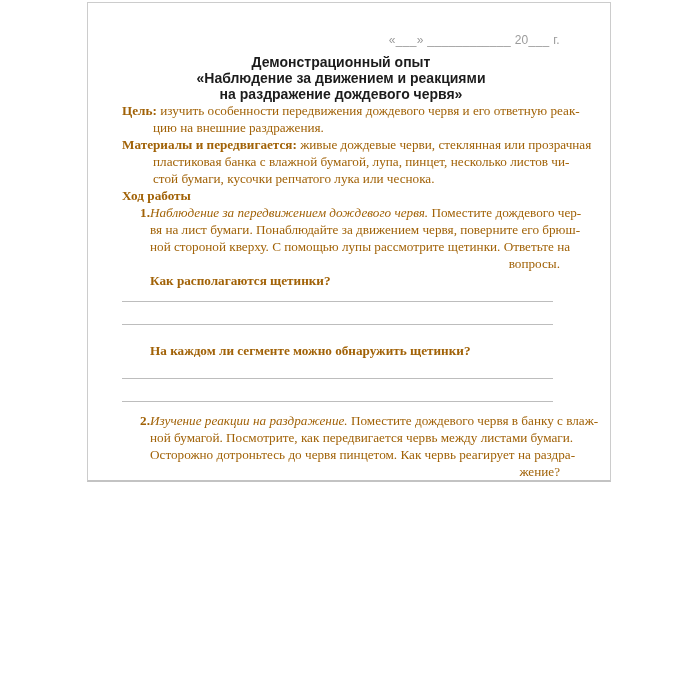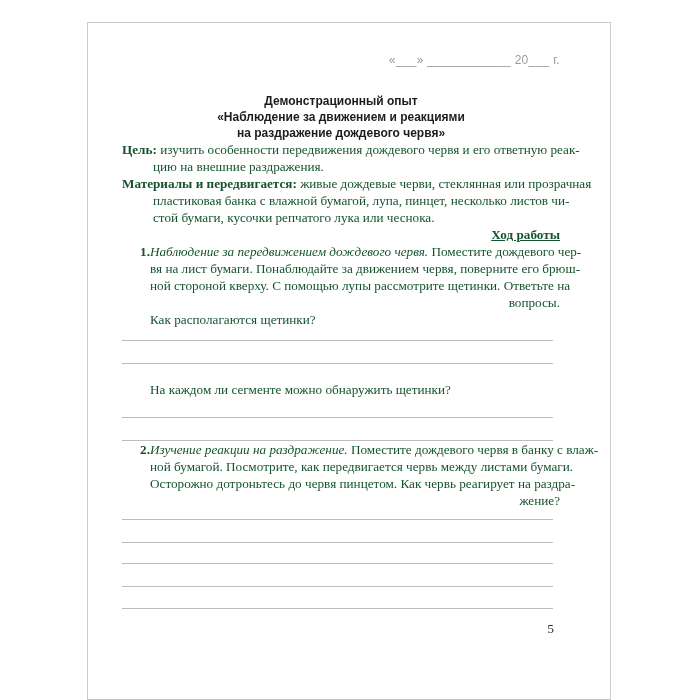--- a/index.html
+++ b/index.html
@@ -1,44 +1,44 @@
 <!DOCTYPE html>
 <html><head>
 <meta charset="utf-8">
 <style>
   html,body{margin:0;padding:0;}
   body{
     width:700px;height:700px;background:#ffffff;position:relative;
     font-family:"Liberation Serif", serif;
   }
   .sheet{
-    position:absolute;left:87px;top:22px;width:524px;height:679px;
+    position:absolute;left:87px;top:2px;width:524px;height:480px;
     background:#fff;border:1px solid #cccccc;border-bottom:2px solid #c3c3c3;
     box-sizing:border-box;padding:30px 50px 0 34px;overflow:hidden;
   }
   .date-row{
     height:14px;text-align:right;
     font-family:"Liberation Sans", sans-serif;font-size:12px;line-height:14px;
     color:#9b9b9b;letter-spacing:.3px;white-space:pre;
   }
   .title{
-    margin-top:26px;text-align:center;
+    margin-top:7px;text-align:center;
     font-family:"Liberation Sans", sans-serif;font-weight:bold;
-    font-size:12px;line-height:16px;color:#1c1c1c;white-space:pre;
+    font-size:14px;line-height:16px;color:#1c1c1c;white-space:pre;
   }
   .para{
-    font-size:13.2px;line-height:17px;color:#14532d;white-space:pre;
+    font-size:13.2px;line-height:17px;color:#a16207;white-space:pre;
   }
   .hang{padding-left:31px;text-indent:-31px;}
   .lbl{font-weight:bold;}
-  .hod{text-align:right;font-weight:bold;text-decoration:underline;}
+  .hod{text-align:left;font-weight:bold;}
   .step{padding-left:28px;text-indent:-28px;text-align:right;}
   .num{display:inline-block;width:28px;font-weight:bold;text-indent:0;}
   .lead{font-style:italic;}
-  .question{margin-left:28px;}
+  .question{margin-left:28px;font-weight:bold;}
   .rule{border-bottom:1px solid #bdbdbd;margin-right:7px;}
   .indent{text-indent:26px;}
   .pageno{
     margin-top:12px;height:17px;text-align:right;margin-right:6px;
     font-size:13.5px;color:#333;
   }
 </style>
 </head>
 <body>
 
@@ -65,21 +65,21 @@
 вопросы.</span></div>
 
   <div class="para question">Как располагаются щетинки?</div>
   <div class="rule" style="height:12px"></div>
   <div class="rule" style="height:22px"></div>
 
   <div class="para question" style="margin-top:17px">На каждом ли сегменте можно обнаружить щетинки?</div>
   <div class="rule" style="height:19px"></div>
   <div class="rule" style="height:22px"></div>
 
-  <div class="para step" style=""><span class="num">2.</span><span class="lead">Изучение реакции на раздражение.</span><span> Поместите дождевого червя в банку с влаж-
+  <div class="para step" style="margin-top:10px"><span class="num">2.</span><span class="lead">Изучение реакции на раздражение.</span><span> Поместите дождевого червя в банку с влаж-
 ной бумагой. Посмотрите, как передвигается червь между листами бумаги.
 Осторожно дотроньтесь до червя пинцетом. Как червь реагирует на раздра-
 жение?</span></div>
   <div class="rule" style="height:10px"></div>
   <div class="rule" style="height:22px"></div>
 
   <div class="rule" style="height:20px"></div>
   <div class="rule" style="height:22px"></div>
   <div class="rule" style="height:21px"></div>
 

